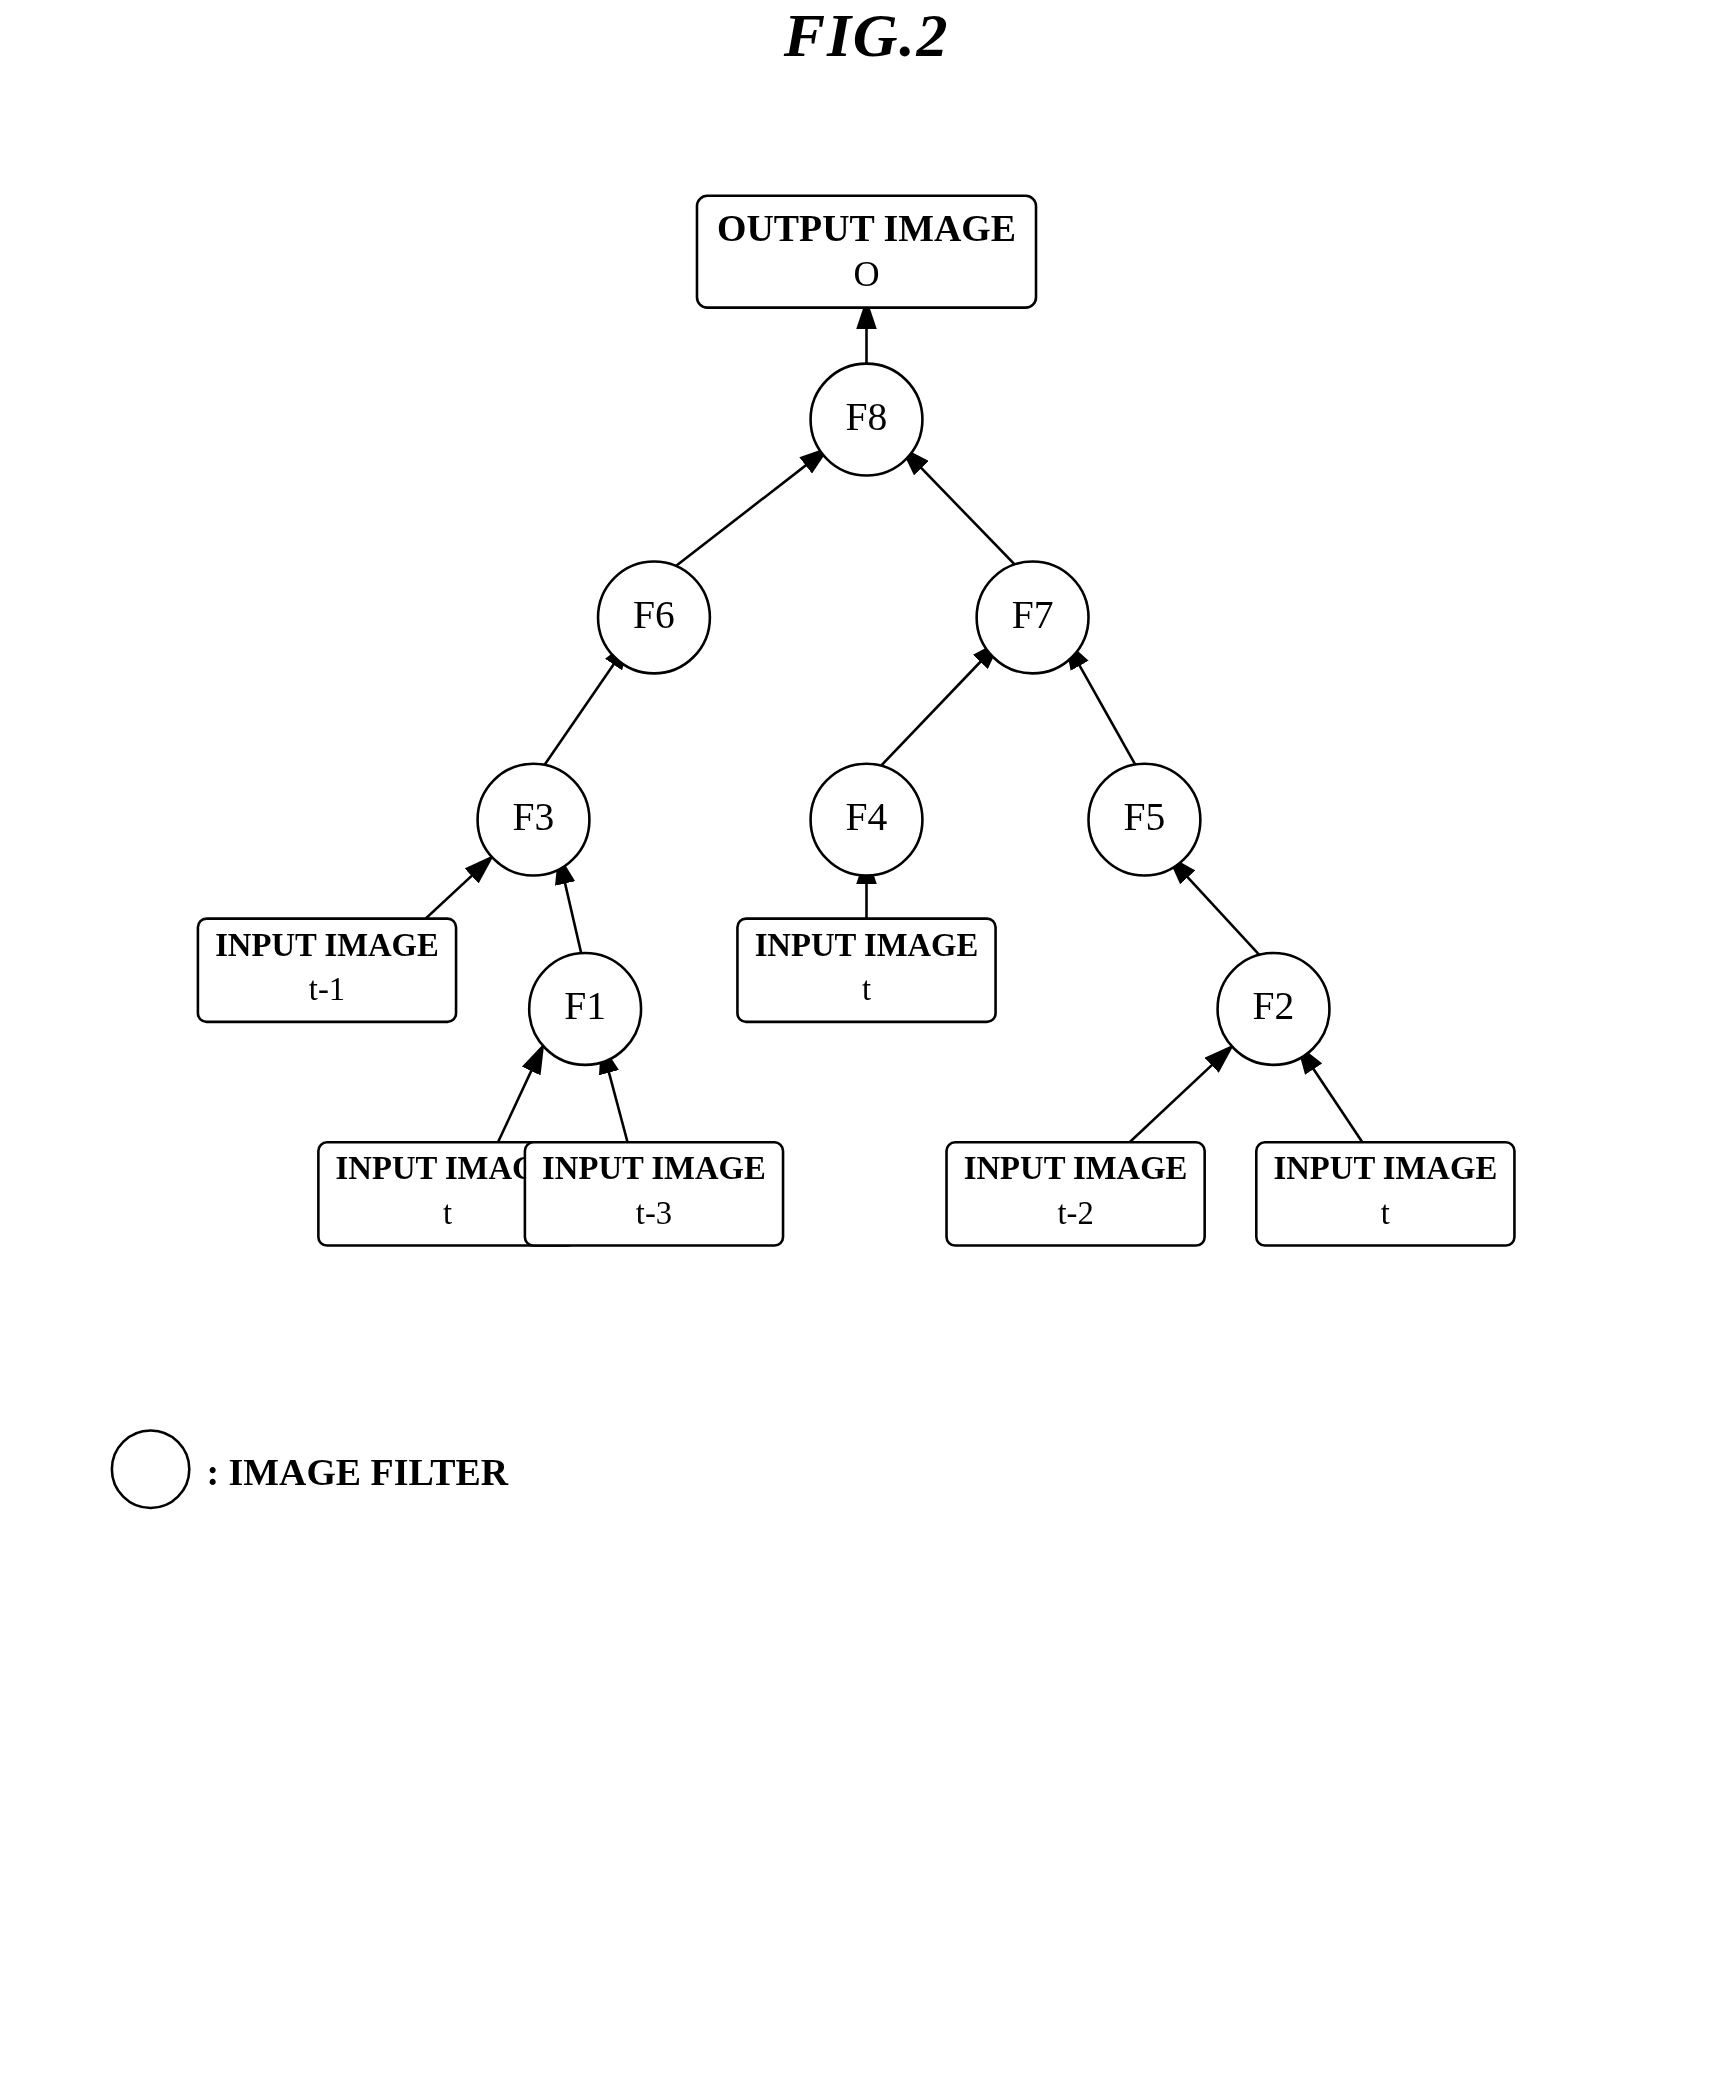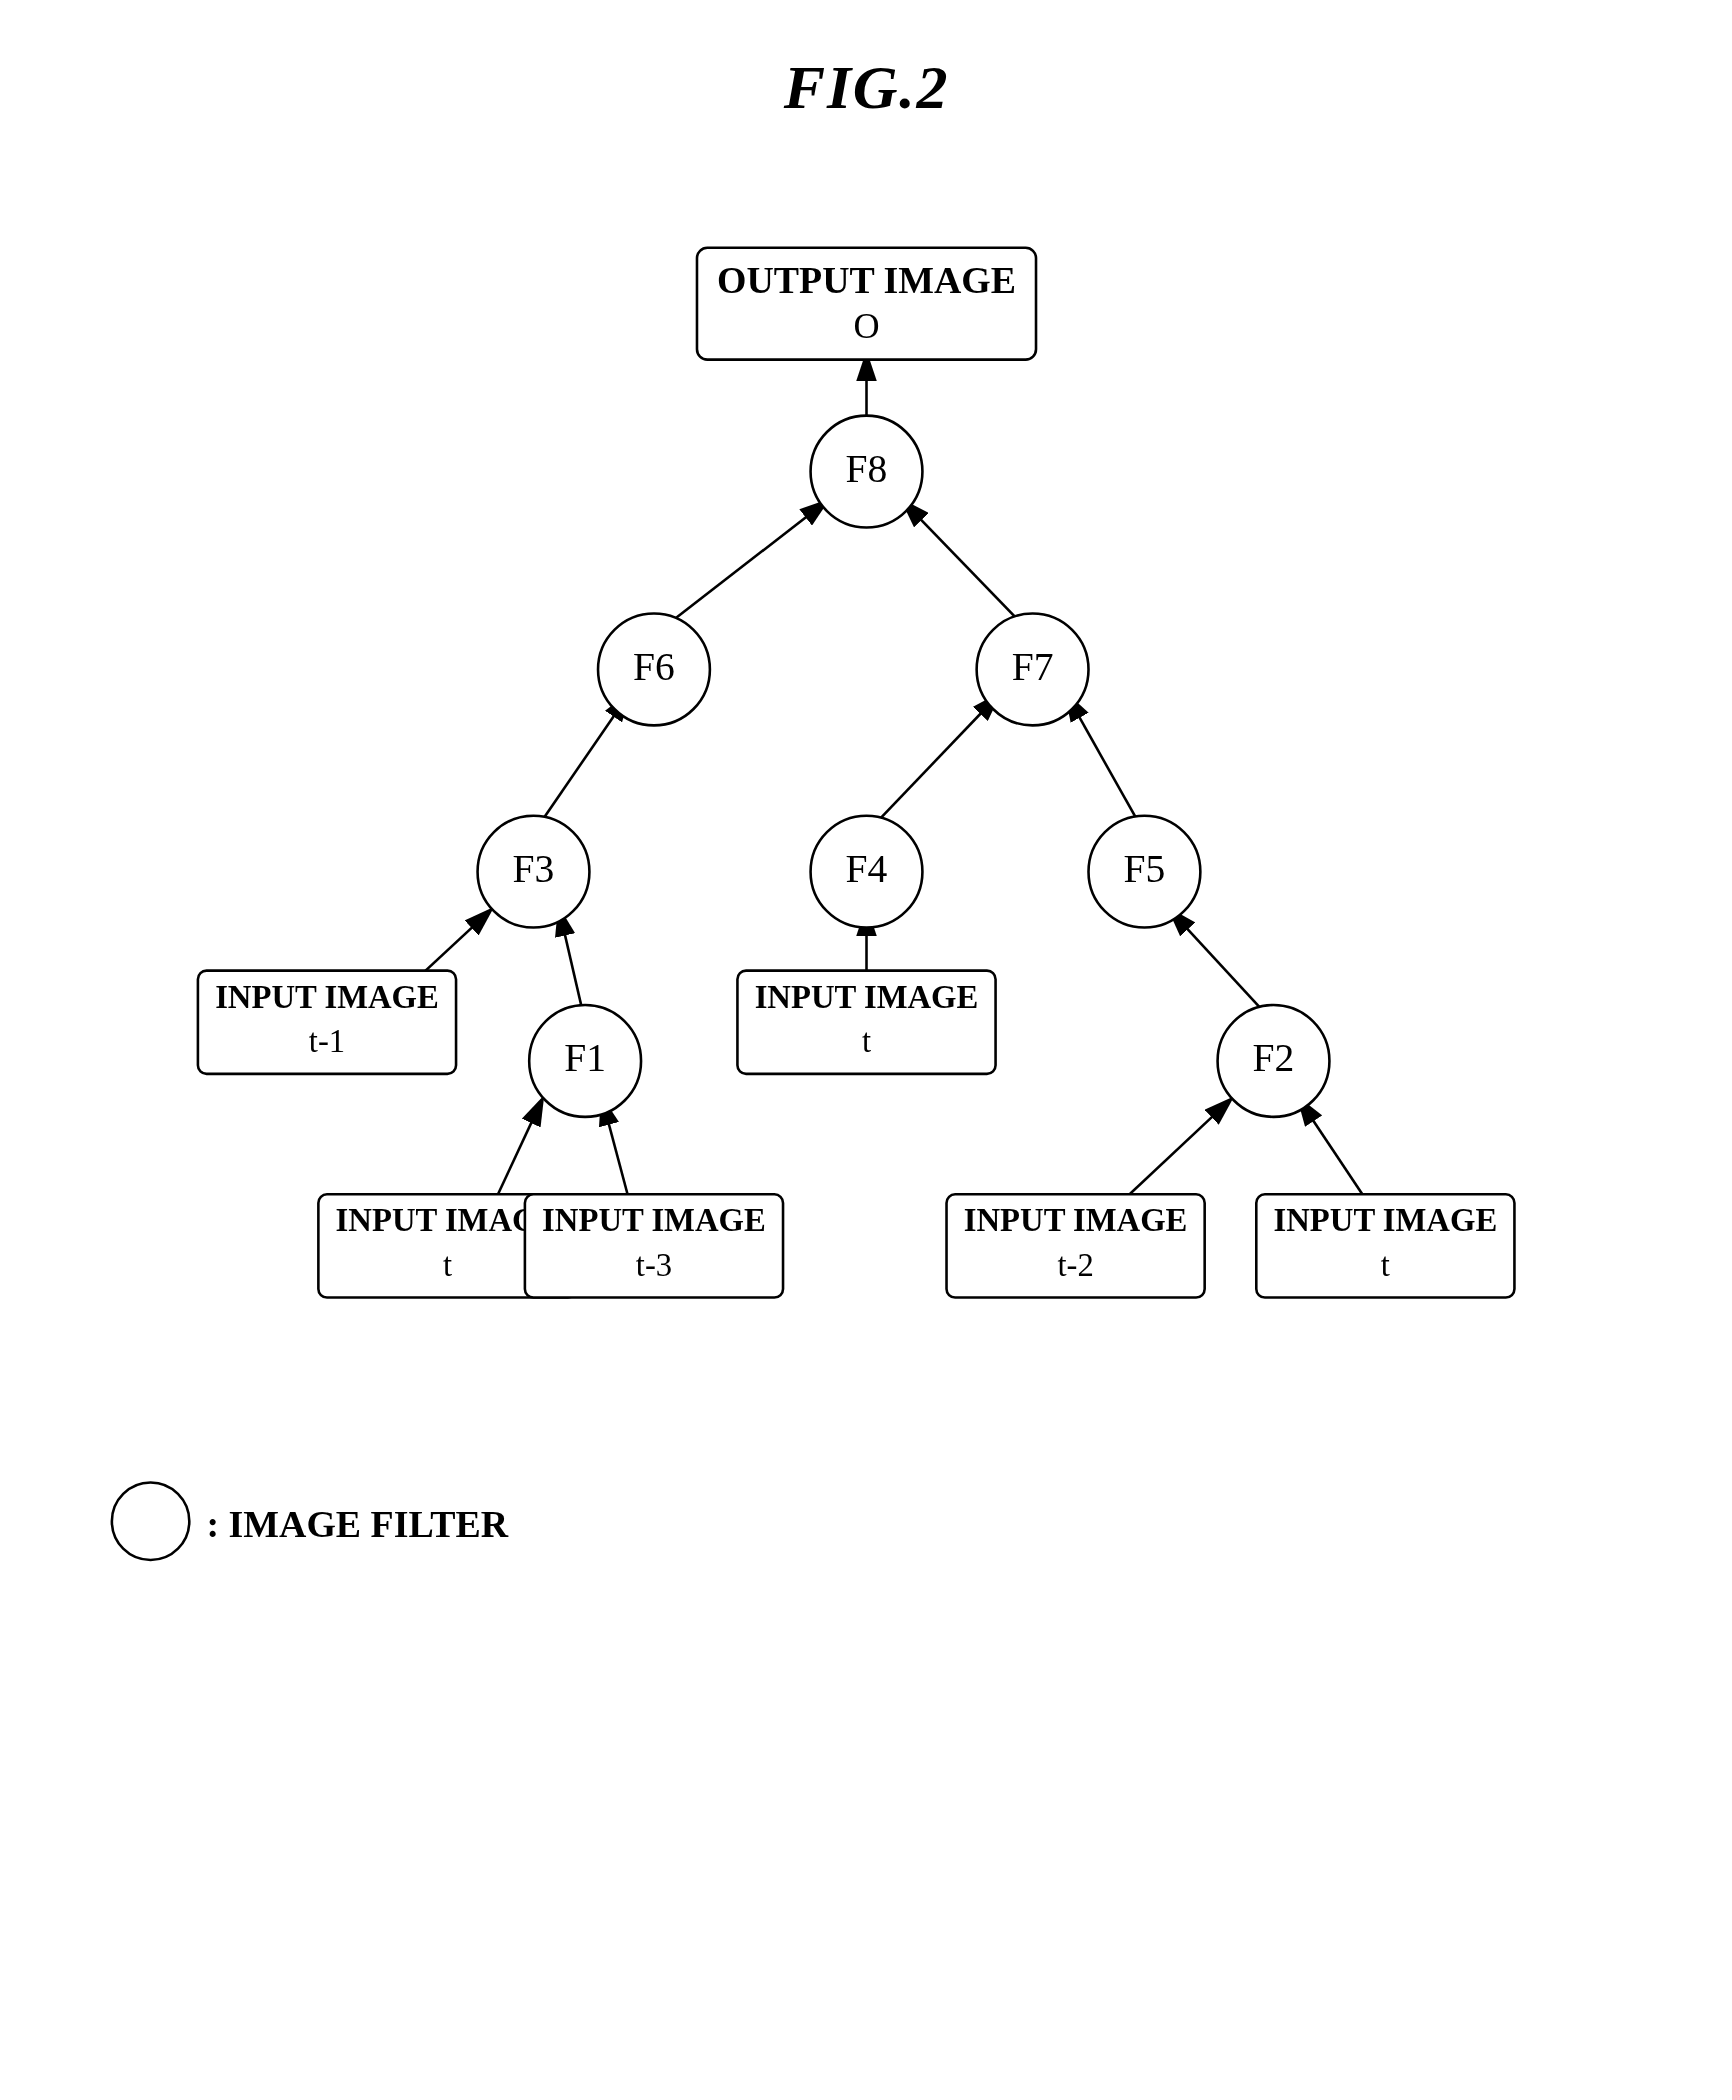--- a/index.html
+++ b/index.html
@@ -6,21 +6,20 @@
     body {
       width: 1733px;
       min-height: 2100px;
       background: #fff;
       font-family: 'Times New Roman', Times, serif;
       position: relative;
     }
 
     .page-title {
       text-align: center;
-      padding-top: 52px;
       font-size: 62px;
       font-style: italic;
       font-weight: bold;
       letter-spacing: 1.7px;
     }
 
     .diagram-container {
       position: relative;
       width: 100%;
       height: 1721px;

